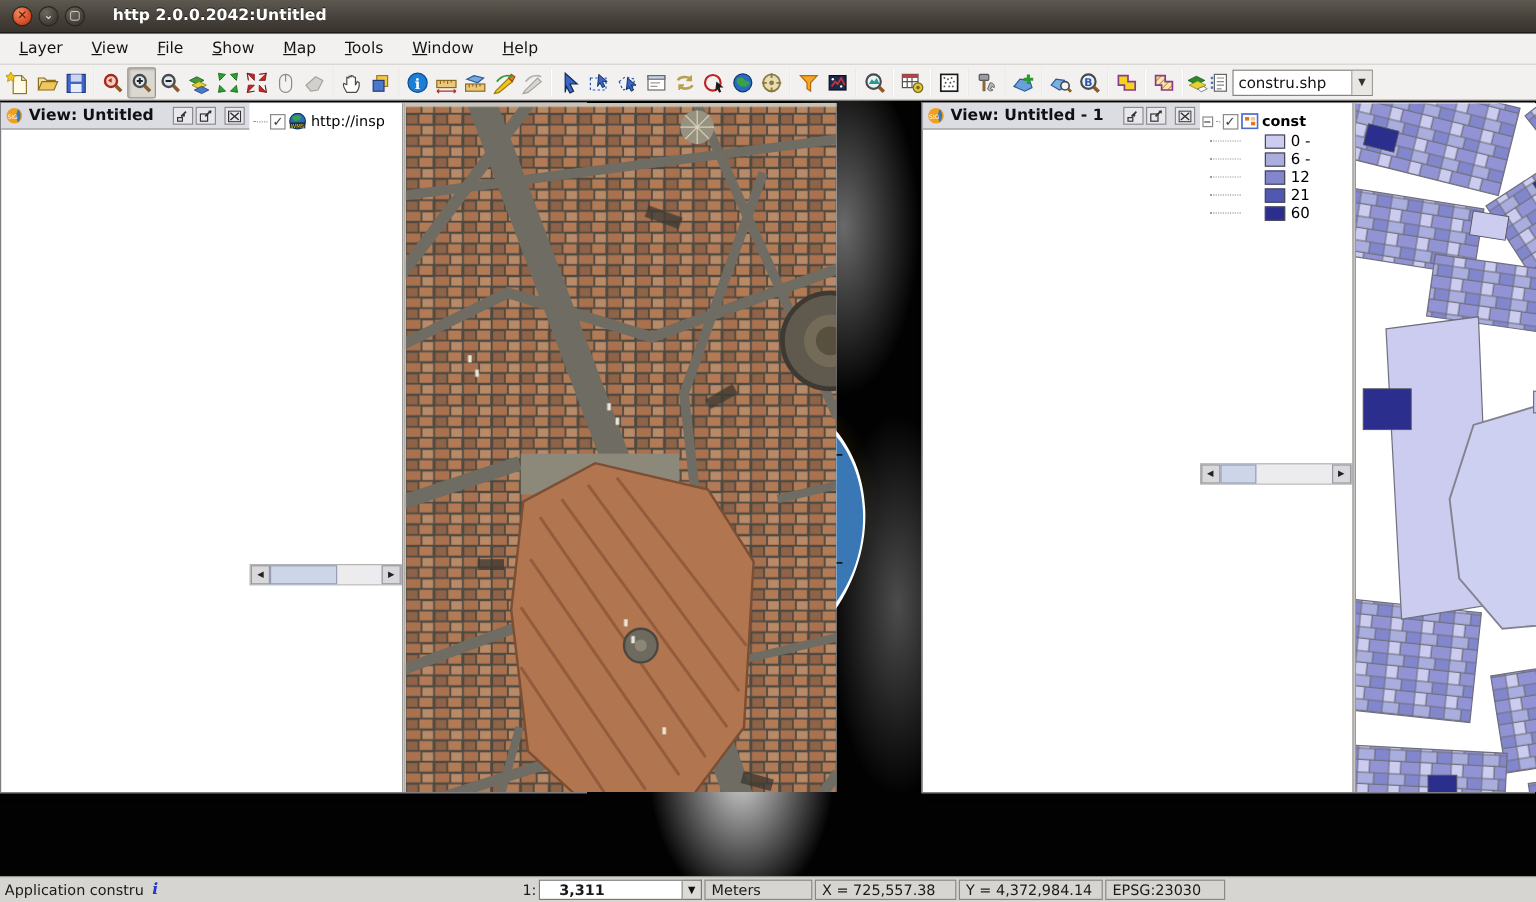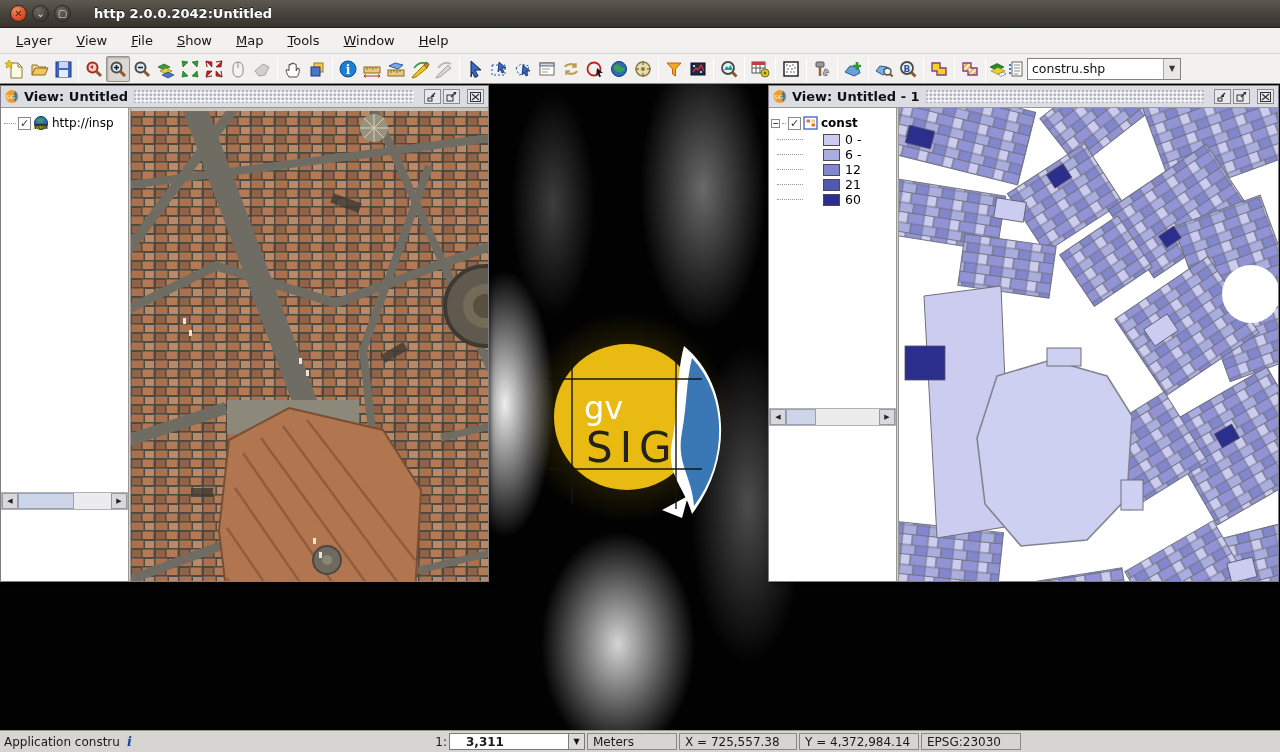--- a/index.html
+++ b/index.html
@@ -18,39 +18,39 @@
   .menu-item { display:inline-block; padding:20px 12px; font-size:13px; color:#141414; cursor:default; }
   .menu-item::first-letter { text-decoration:underline; }
 
   
   .toolbar { height:30px; background:#f2f1ef; border-bottom:1px solid #8f8d88; display:flex; align-items:center; padding:0 3px; }
   .tbtn { width:24px; height:26px; display:flex; align-items:center; justify-content:center; border:1px solid transparent; border-radius:2px; flex:none; }
   .tbtn.pressed { border:1px solid #97948e; background:#dbd8d2; box-shadow:inset 1px 1px 2px rgba(0,0,0,.25); }
   .tbtn svg { display:block; }
   .tsep { width:1px; height:24px; background:#c3c1bc; border-right:1px solid #ffffff; margin:0 3px; flex:none; }
   .ticon { width:18px; height:22px; display:flex; align-items:center; justify-content:center; flex:none; }
-  .layer-combo { width:154px; height:22px; background:#fff; border:1px solid #85837e; display:flex; align-items:center; margin-left:2px; }
+  .layer-combo { width:117px; height:22px; background:#fff; border:1px solid #85837e; display:flex; align-items:center; margin-left:2px; }
   .layer-combo .val { flex:1; font-size:12.5px; padding:0 4px; color:#111; white-space:nowrap; overflow:hidden; }
   .layer-combo .arrow-btn { width:17px; height:20px; background:#e9e7e3; border-left:1px solid #a9a7a2; display:flex; align-items:center; justify-content:center; font-size:8px; color:#333; }
 
   
   .desktop { position:absolute; top:84px; left:0; width:1280px; height:646px; background:#020202; overflow:hidden; }
   .splash { position:absolute; inset:0;
     background:
       radial-gradient(ellipse 70px 190px at 505px 320px, rgba(250,250,250,.95), rgba(250,250,250,0) 70%),
       radial-gradient(ellipse 60px 160px at 553px 120px, rgba(120,120,120,.5), transparent 70%),
       radial-gradient(ellipse 90px 200px at 703px 105px, rgba(190,190,190,.55), transparent 70%),
       radial-gradient(ellipse 110px 160px at 618px 560px, rgba(235,235,235,.9), transparent 70%),
       radial-gradient(ellipse 80px 220px at 748px 420px, rgba(150,150,150,.5), transparent 72%),
       radial-gradient(circle 150px at 627px 333px, rgba(235,190,18,.38), transparent 70%);
   }
   .logo-svg { position:absolute; left:534px; top:240px; }
 
   
-  .iwin { position:absolute; top:1px; height:497px; background:#ffffff; border:1px solid #7f7f83; box-shadow:2px 2px 4px rgba(0,0,0,.5); display:flex; flex-direction:column; }
+  .iwin { position:absolute; top:1px; height:576px; background:#ffffff; border:1px solid #7f7f83; box-shadow:2px 2px 4px rgba(0,0,0,.5); display:flex; flex-direction:row; }
   .iwin.left { left:0; width:489px; }
   .iwin.right { left:768px; width:511px; }
   .win-title { height:22px; background:#dcdde2; border-bottom:1px solid #97979e; display:flex; align-items:center; padding:0 4px; flex:none; }
   .win-title .wt-text { font-size:13px; font-weight:bold; color:#101014; margin:0 6px 0 4px; white-space:nowrap; }
   .wt-bumps { flex:1; height:13px; margin-right:8px;
     background-image: radial-gradient(circle at 1px 1px, #b4b5c2 32%, transparent 38%), radial-gradient(circle at 2.5px 2.5px, #ffffff 32%, transparent 38%);
     background-size:4px 4px; }
   .wbtn { width:17px; height:15px; border:1px solid #8b8b92; background:#e8e8ec; display:flex; align-items:center; justify-content:center; margin-left:2px; flex:none; }
   .wbtn.closeb { margin-left:7px; }
   .win-body { flex:1; display:flex; min-height:0; }

